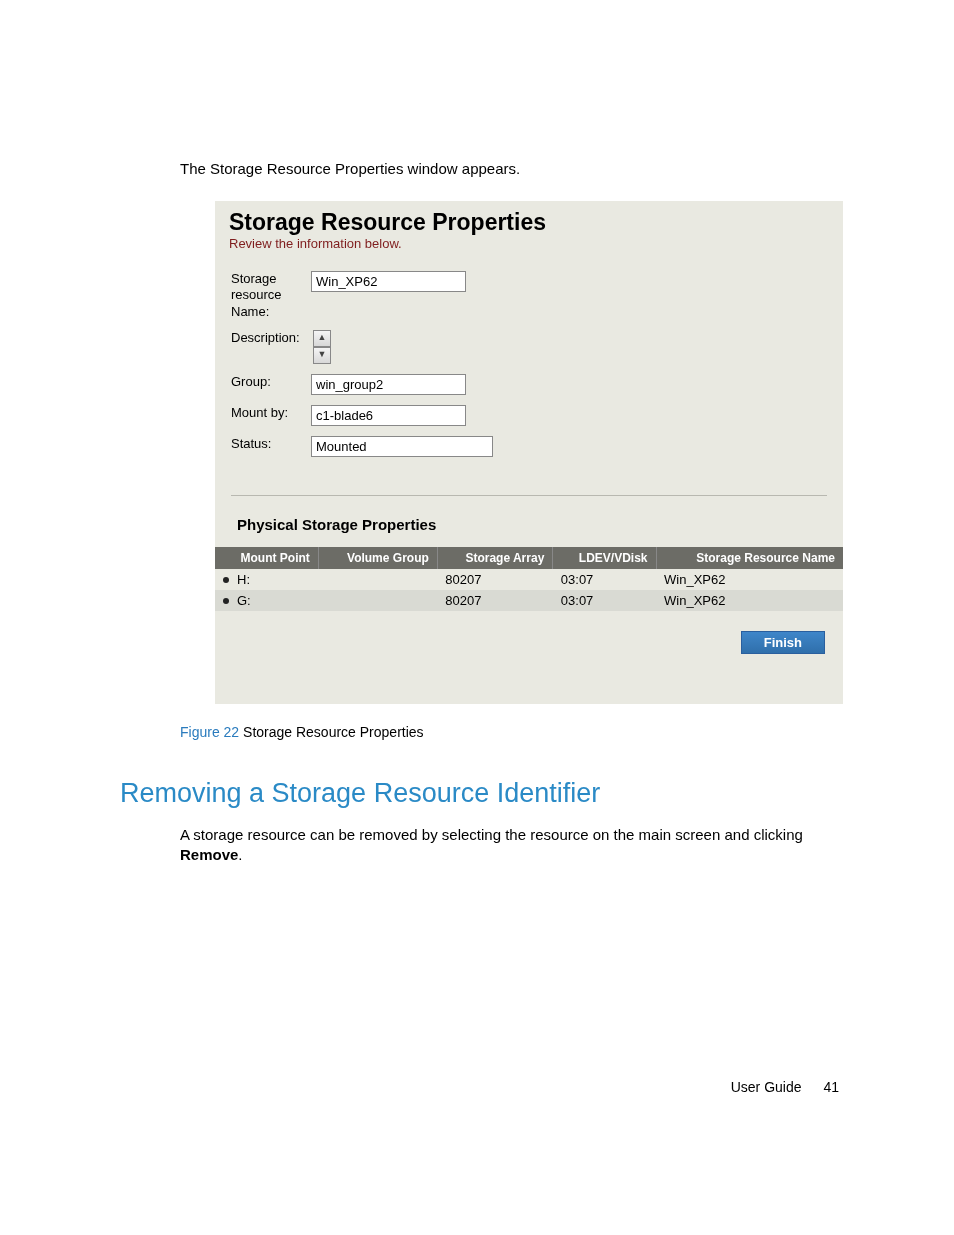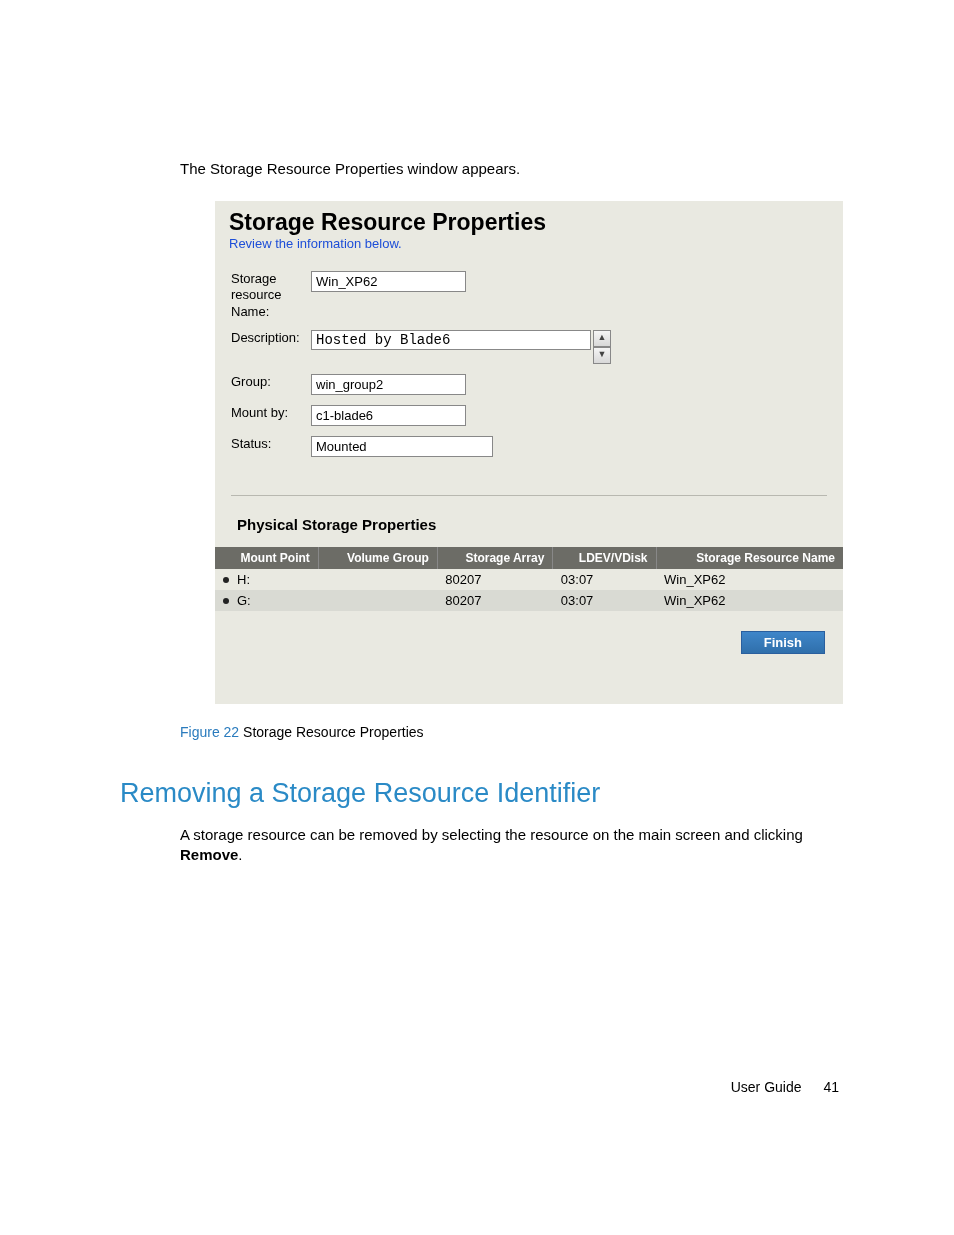--- a/index.html
+++ b/index.html
@@ -31,21 +31,21 @@
   .win-title {
     font-family: Arial, sans-serif;
     font-size: 23px;
     font-weight: bold;
     color: #000;
     padding: 8px 0 0 14px;
   }
   .win-sub {
     font-size: 13px;
     padding: 0 0 14px 14px;
-    color: #1d4ed8;
+    color: #7f1d1d;
   }
   .form-area {
     padding: 6px 16px 6px 16px;
   }
   .form-row {
     display: flex;
     align-items: flex-start;
     margin-bottom: 10px;
   }
   .form-label {
@@ -171,21 +171,20 @@
     <div class="win-title">Storage Resource Properties</div>
     <div class="win-sub">Review the information below.</div>
 
     <div class="form-area">
       <div class="form-row">
         <div class="form-label tall">Storage resource Name:</div>
         <input class="inp name" value="Win_XP62" style="">
       </div>
       <div class="form-row">
         <div class="form-label">Description:</div>
-        <input class="inp desc" value="Hosted by Blade6" style="">
         <span class="scroll-handle">
           <span class="scroll-btn">▲</span>
           <span class="scroll-btn">▼</span>
         </span>
       </div>
       <div class="form-row">
         <div class="form-label">Group:</div>
         <input class="inp group" value="win_group2" style="">
       </div>
       <div class="form-row">

